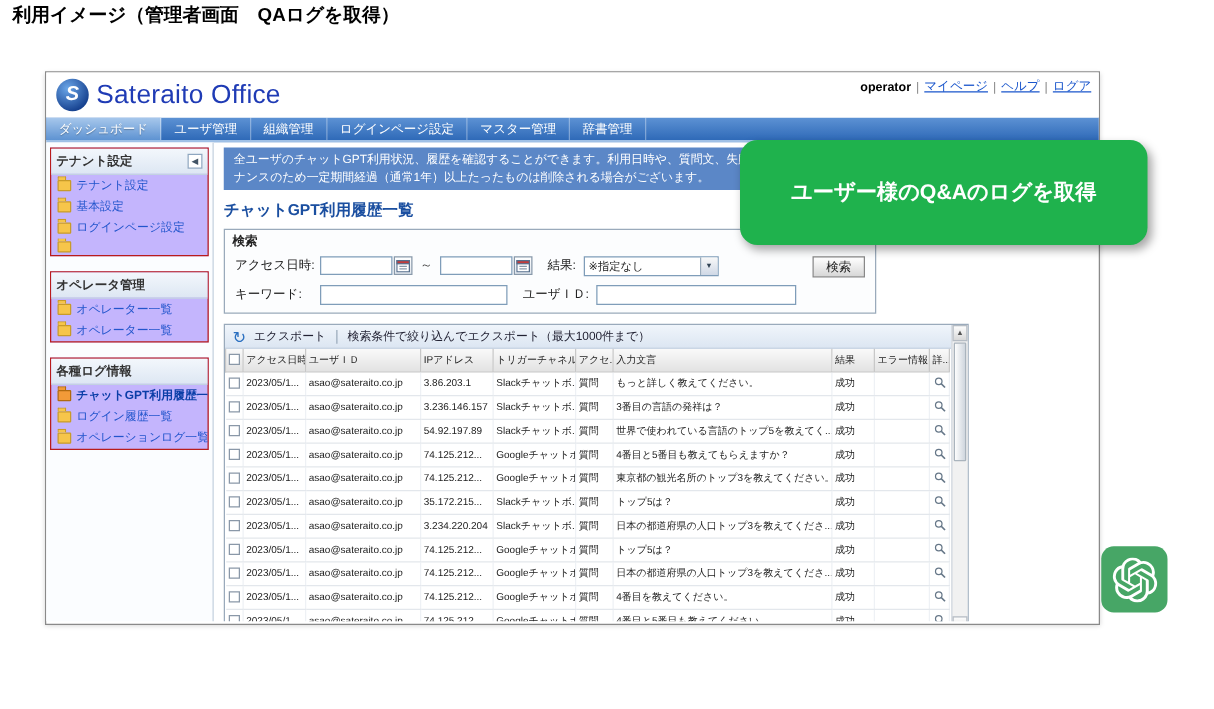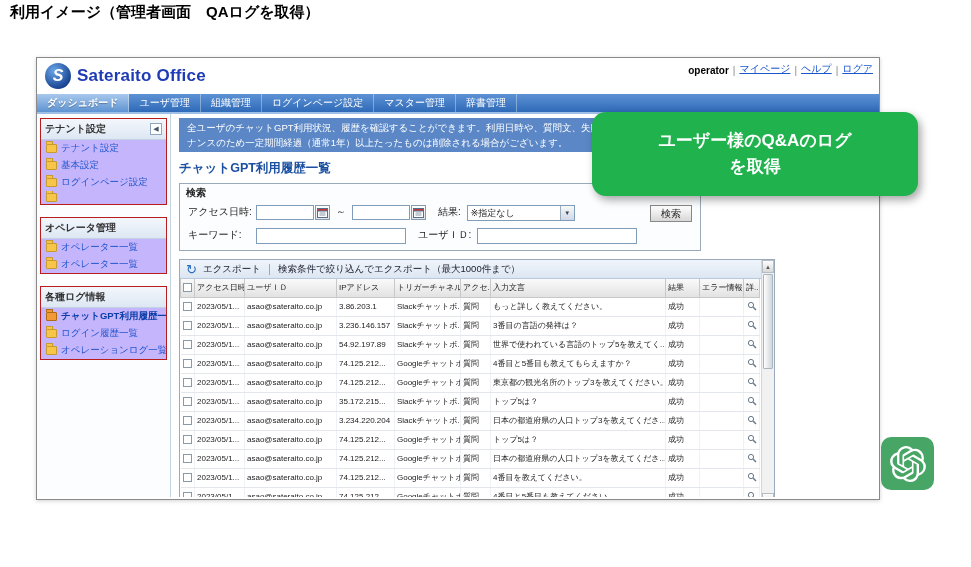--- a/index.html
+++ b/index.html
@@ -5,29 +5,29 @@
   *{margin:0;padding:0;box-sizing:border-box}
   html,body{width:971px;height:567px;background:#fff;font-family:"Liberation Sans","DejaVu Sans",sans-serif;overflow:hidden}
   body{position:relative}
   .page-title{position:absolute;left:10px;top:3px;font-size:15px;font-weight:bold;color:#000}
 
   
   .window{position:absolute;left:36px;top:57px;width:844px;height:443px;background:#fff;border:1px solid #8a8a8a;box-shadow:0 1px 4px rgba(0,0,0,.18)}
   .win-header{height:36px;position:relative;background:#fff}
   .brand{position:absolute;left:8px;top:5px;display:flex;align-items:center;gap:6px}
   .logo-circle{width:26px;height:26px;border-radius:50%;background:radial-gradient(circle at 35% 30%,#6aa6e8,#16418f 75%);color:#fff;font-weight:bold;font-style:italic;font-size:16px;display:flex;align-items:center;justify-content:center}
-  .brand-text{font-size:17px;font-weight:700;color:var(--brand-blue,#1f3bb5);letter-spacing:.2px}
+  .brand-text{font-size:21px;font-weight:400;color:var(--brand-blue,#1f3bb5);letter-spacing:.2px}
   .user-links{position:absolute;right:6px;top:4px;font-size:10px;display:flex;gap:4px;align-items:flex-end;white-space:nowrap}
   .user-links .sep{color:#888}
   .user-links a{color:var(--link-blue,#1a56cc);text-decoration:underline;cursor:pointer}
   .user-links .op{color:#000;font-weight:bold}
 
   .tab-bar{height:20px;background:linear-gradient(#5d92d4,#2f6ab8);display:flex;align-items:stretch;border-bottom:2px solid #9fc0e6}
   .tab{color:#fff;font-size:10px;padding:0 10px;display:flex;align-items:center;border-right:1px solid rgba(255,255,255,.35);cursor:pointer;white-space:nowrap}
-  .tab.active{background:linear-gradient(#a8c8ec,#5e93d2);font-weight:bold;text-shadow:0 1px 1px rgba(0,0,0,.3)}
+  .tab.active{background:linear-gradient(#a8c8ec,#5e93d2);font-weight:normal;text-shadow:0 1px 1px rgba(0,0,0,.3)}
 
   .win-body{display:flex;height:calc(100% - 58px)}
 
   
   .sidebar{width:134px;border-right:1px solid #c5d2e0;padding:4px 3px;background:#fbfdff;flex:none}
   .side-section{border:1px solid #b91c1c;background:#c4b5fd;margin-bottom:12px}
   .side-head{background:linear-gradient(#f3f7fc,#dde7f3);border-bottom:1px solid #c3d2e2;font-size:10px;font-weight:bold;color:#333;padding:3px 4px;display:flex;justify-content:space-between;align-items:center}
   .collapse-btn{width:12px;height:12px;border:1px solid #8ea6c0;background:#fff;font-size:7px;color:#456;display:flex;align-items:center;justify-content:center;cursor:pointer;flex:none}
   .side-item{display:flex;align-items:center;gap:4px;padding:2px 5px;font-size:9.5px;color:#2255cc;cursor:pointer;white-space:nowrap;overflow:hidden}
   .side-item.active{font-weight:bold;color:#0b3ea8}
@@ -70,21 +70,21 @@
   .cbx{display:inline-block;width:9px;height:9px;border:1px solid #8a98a8;background:#fff;vertical-align:middle;cursor:pointer}
   .cb-cell,.detail-cell{text-align:center}
   .detail-ic{cursor:pointer;display:inline-block;line-height:0}
 
   .vscroll{width:13px;background:#f1f1f1;border-left:1px solid #cfd6de;display:flex;flex-direction:column;flex:none}
   .scroll-btn{height:13px;background:linear-gradient(#fdfdfd,#d8d8d8);border:1px solid #b5bcc4;font-size:6px;color:#555;display:flex;align-items:center;justify-content:center;cursor:pointer;flex:none}
   .scroll-btn.down{margin-top:auto}
   .scroll-thumb{margin:1px;height:95px;background:linear-gradient(90deg,#fdfdfd,#cfd6de);border:1px solid #aab4bd;border-radius:1px;cursor:pointer}
 
   
-  .callout{position:absolute;left:592px;top:112px;width:326px;height:84px;background:var(--callout-green,#1fb24d);border-radius:14px;box-shadow:3px 4px 8px rgba(0,0,0,.35);display:flex;flex-direction:column;align-items:center;justify-content:center;color:#fff;font-weight:bold;font-size:17px;line-height:1.55;z-index:50;text-align:center}
+  .callout{position:absolute;left:592px;top:112px;width:326px;height:84px;background:var(--callout-green,#1fb24d);border-radius:14px;box-shadow:3px 4px 8px rgba(0,0,0,.35);display:flex;flex-direction:row;align-items:center;justify-content:center;color:#fff;font-weight:bold;font-size:17px;line-height:1.55;z-index:50;text-align:center}
   .gpt-tile{position:absolute;left:881px;top:437px;width:53px;height:53px;border-radius:10px;background:var(--chatgpt-green,#47a666);display:flex;align-items:center;justify-content:center;z-index:40}
 </style>
 </head>
 <body>
 
 <div class="page-title">利用イメージ（管理者画面　QAログを取得）</div>
 
 <div class="window">
 
   <div class="win-header">

